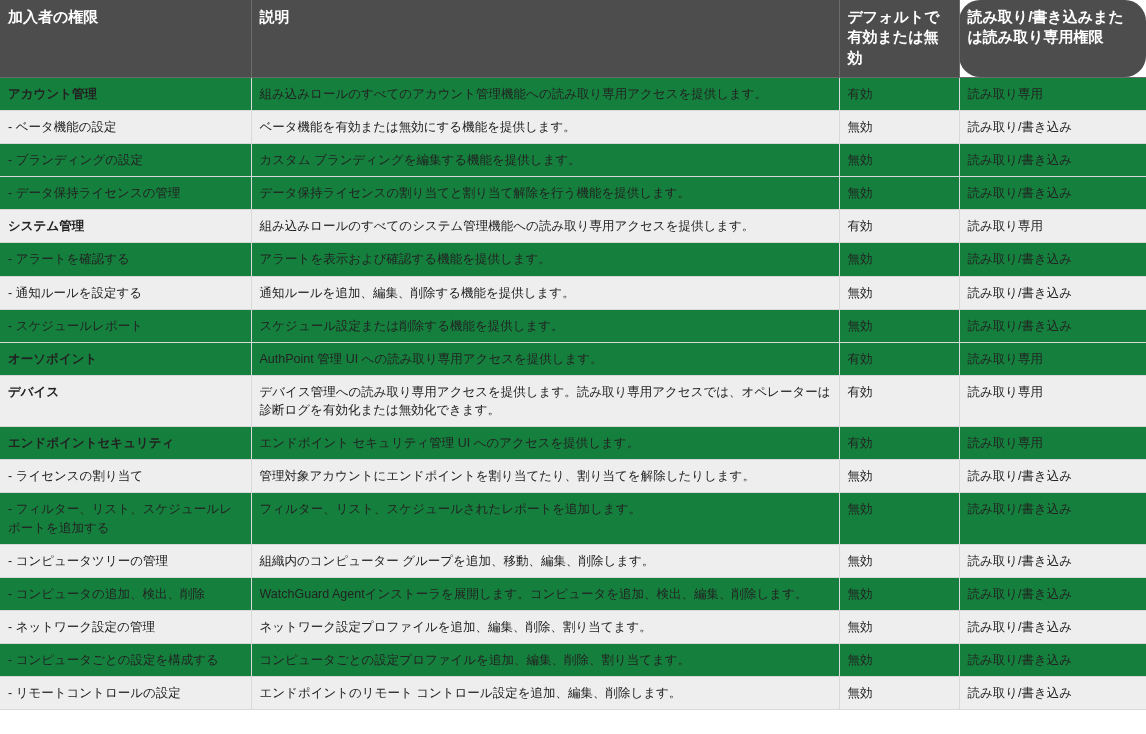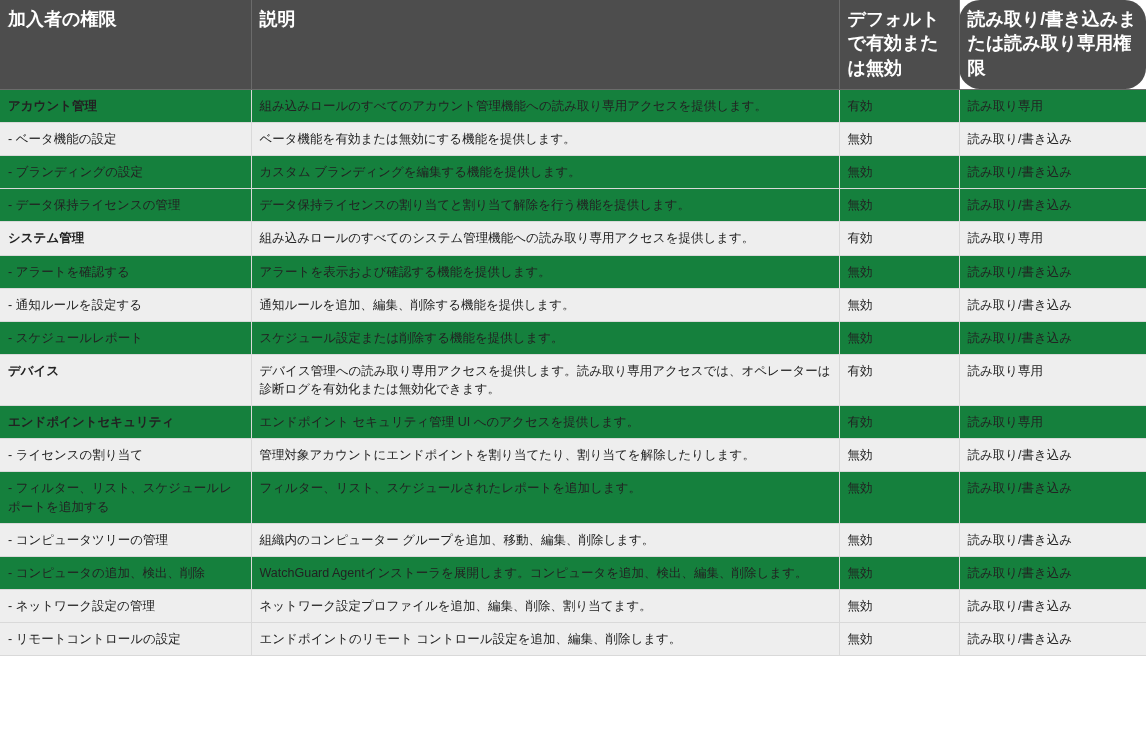--- a/index.html
+++ b/index.html
@@ -22,21 +22,21 @@
   }
   table.perm-table col.c0 { width: 251px; }
   table.perm-table col.c1 { width: 588px; }
   table.perm-table col.c2 { width: 120px; }
   table.perm-table col.c3 { width: 187px; }
 
   thead th {
     background: #4d4d4d;
     color: #ffffff;
     font-weight: bold;
-    font-size: 18px;
+    font-size: 15px;
     text-align: left;
     vertical-align: top;
     padding: 7px 8px 9px 8px;
     line-height: 1.35;
     border-right: 1px solid #6b6b6b;
     border-bottom: 1px solid #6b6b6b;
   }
   thead th:last-child { border-right: none; border-radius: 21px; }
 
   tbody td {
@@ -116,20 +116,26 @@
         <td class="desc">通知ルールを追加、編集、削除する機能を提供します。</td>
         <td class="enabled">無効</td>
         <td class="access">読み取り/書き込み</td>
       </tr>
       <tr class="plain">
         <td class="perm-name sub">- スケジュールレポート</td>
         <td class="desc">スケジュール設定または削除する機能を提供します。</td>
         <td class="enabled">無効</td>
         <td class="access">読み取り/書き込み</td>
       </tr>
+      <tr class="plain">
+        <td class="perm-name group">オーソポイント</td>
+        <td class="desc">AuthPoint 管理 UI への読み取り専用アクセスを提供します。</td>
+        <td class="enabled">有効</td>
+        <td class="access">読み取り専用</td>
+      </tr>
       <tr class="shaded">
         <td class="perm-name group">デバイス</td>
         <td class="desc">デバイス管理への読み取り専用アクセスを提供します。読み取り専用アクセスでは、オペレーターは診断ログを有効化または無効化できます。</td>
         <td class="enabled">有効</td>
         <td class="access">読み取り専用</td>
       </tr>
       <tr class="plain">
         <td class="perm-name group">エンドポイントセキュリティ</td>
         <td class="desc">エンドポイント セキュリティ管理 UI へのアクセスを提供します。</td>
         <td class="enabled">有効</td>
@@ -158,20 +164,26 @@
         <td class="desc">WatchGuard Agentインストーラを展開します。コンピュータを追加、検出、編集、削除します。</td>
         <td class="enabled">無効</td>
         <td class="access">読み取り/書き込み</td>
       </tr>
       <tr class="shaded">
         <td class="perm-name sub">- ネットワーク設定の管理</td>
         <td class="desc">ネットワーク設定プロファイルを追加、編集、削除、割り当てます。</td>
         <td class="enabled">無効</td>
         <td class="access">読み取り/書き込み</td>
       </tr>
+      <tr class="plain">
+        <td class="perm-name sub">- コンピュータごとの設定を構成する</td>
+        <td class="desc">コンピュータごとの設定プロファイルを追加、編集、削除、割り当てます。</td>
+        <td class="enabled">無効</td>
+        <td class="access">読み取り/書き込み</td>
+      </tr>
       <tr class="shaded">
         <td class="perm-name sub">- リモートコントロールの設定</td>
         <td class="desc">エンドポイントのリモート コントロール設定を追加、編集、削除します。</td>
         <td class="enabled">無効</td>
         <td class="access">読み取り/書き込み</td>
       </tr>
     </tbody>
 </table>
 
 </body></html>

